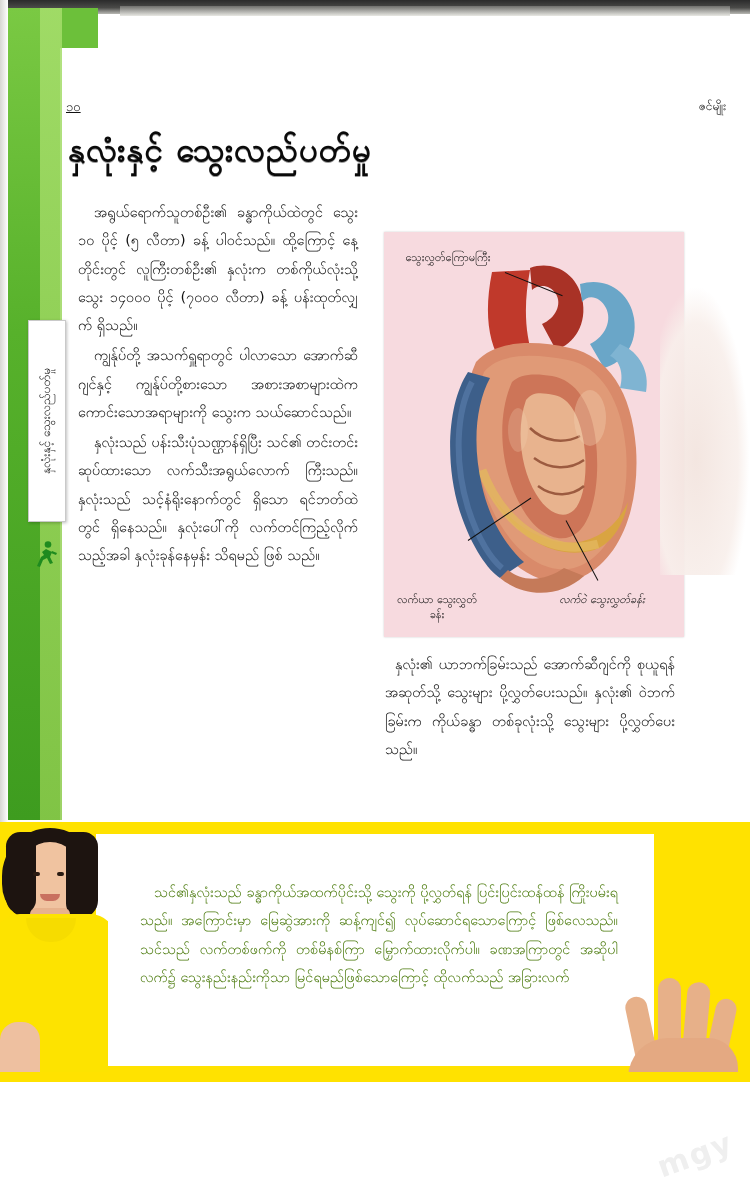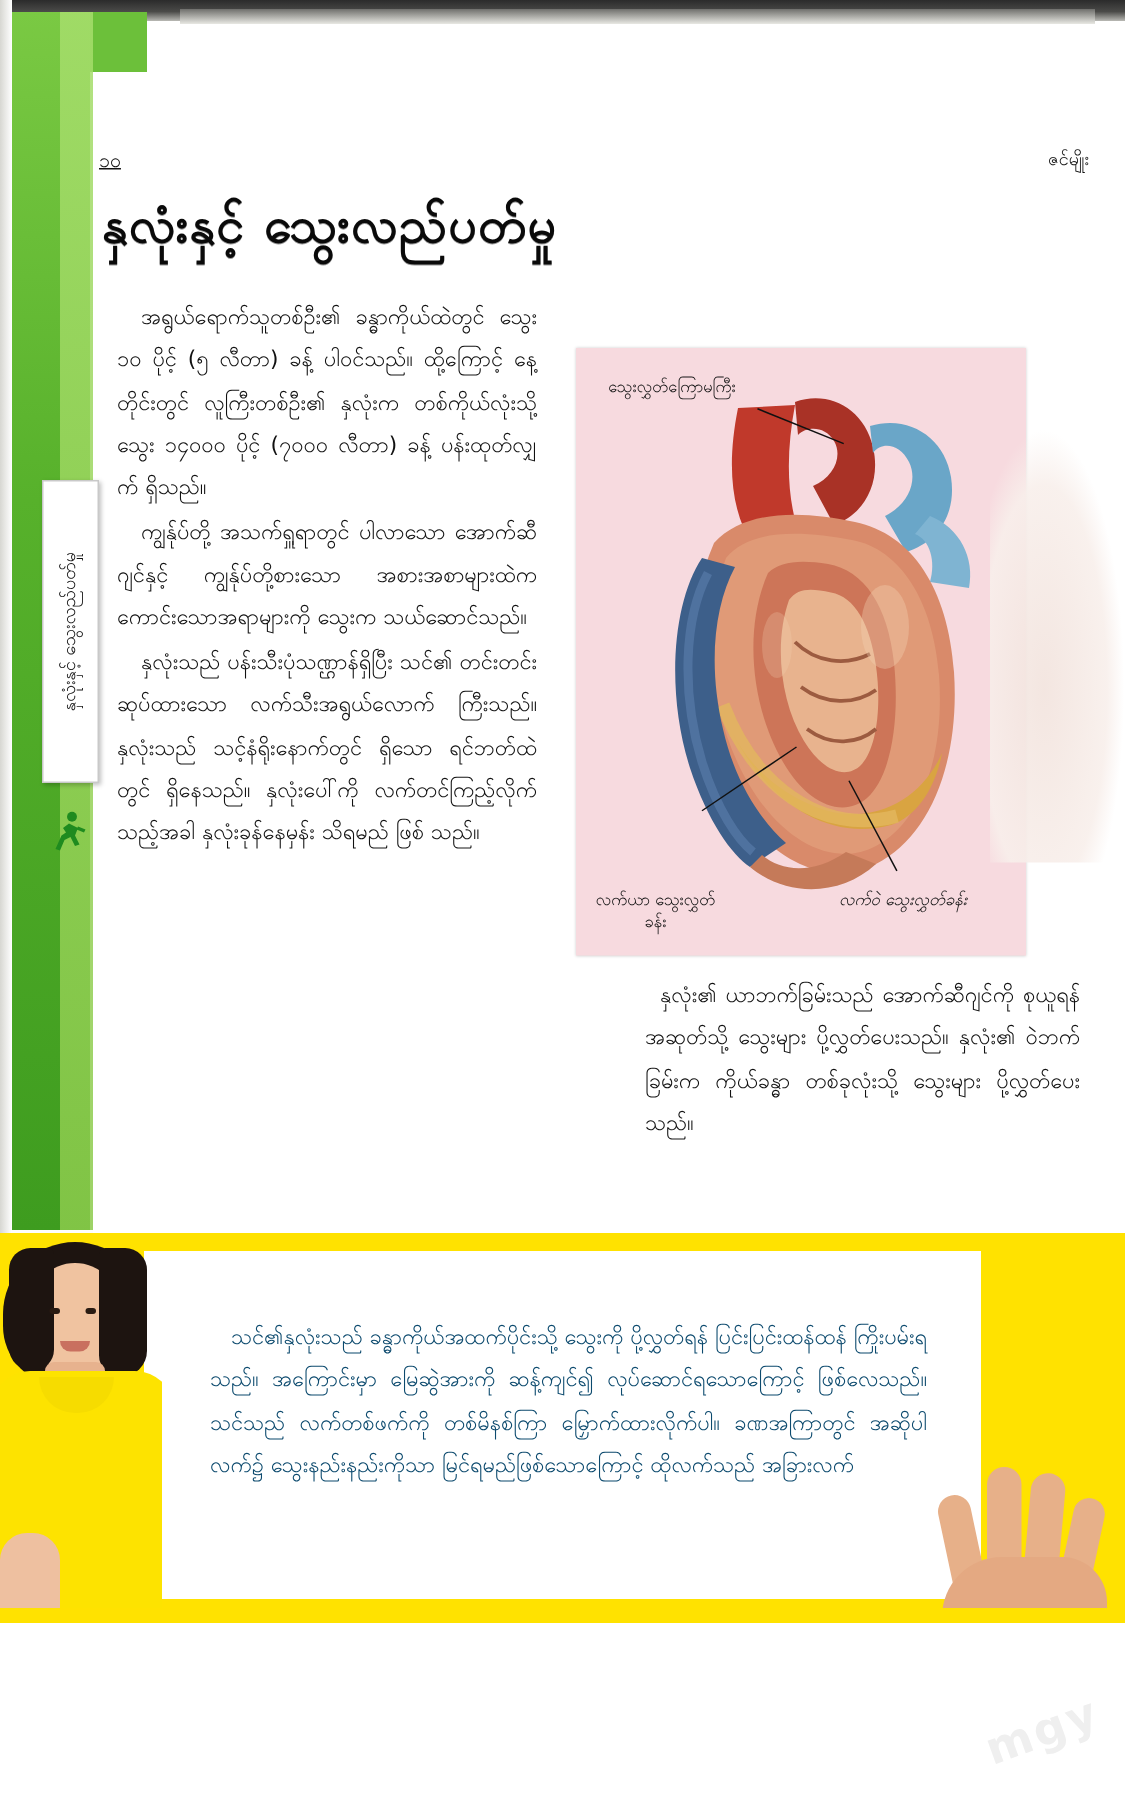--- a/index.html
+++ b/index.html
@@ -148,21 +148,20 @@
 
   .col-right-text {
     position: absolute;
     top: 650px;
     left: 385px;
     width: 290px;
     font-size: 14.5px;
     line-height: 1.95;
     color: #111;
     text-align: justify;
-    margin-left: 45px;
   }
   .col-right-text p { margin: 0; text-indent: 10px; }
 
   
   .figure {
     position: absolute;
     top: 232px;
     left: 384px;
     width: 300px;
     height: 405px;
@@ -225,21 +224,21 @@
     font-weight: bold;
     color: #111;
   }
   .box-body {
     position: absolute;
     top: 878px;
     left: 140px;
     width: 478px;
     font-size: 14.5px;
     line-height: 1.95;
-    color: #0c4a6e;
+    color: #4d7c0f;
     text-align: justify;
   }
   .box-body p { margin: 0; text-indent: 14px; }
 
   
   .girl {
     position: absolute;
     left: 0;
     top: 822px;
     width: 108px;

